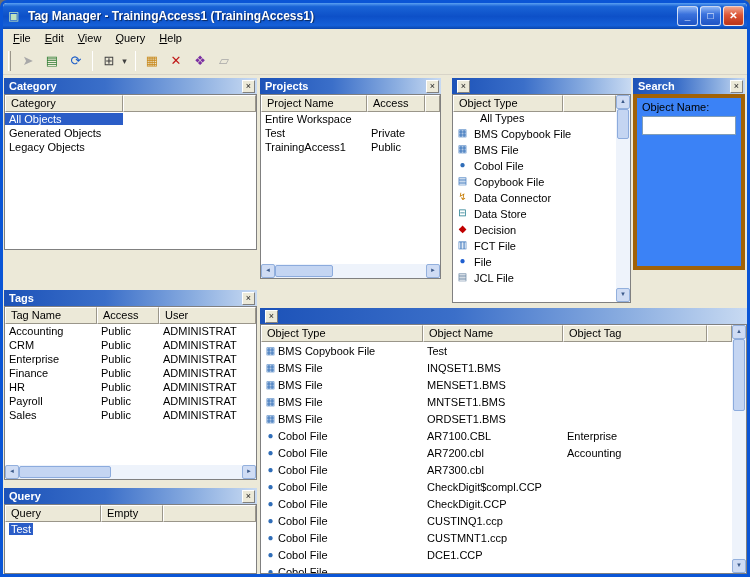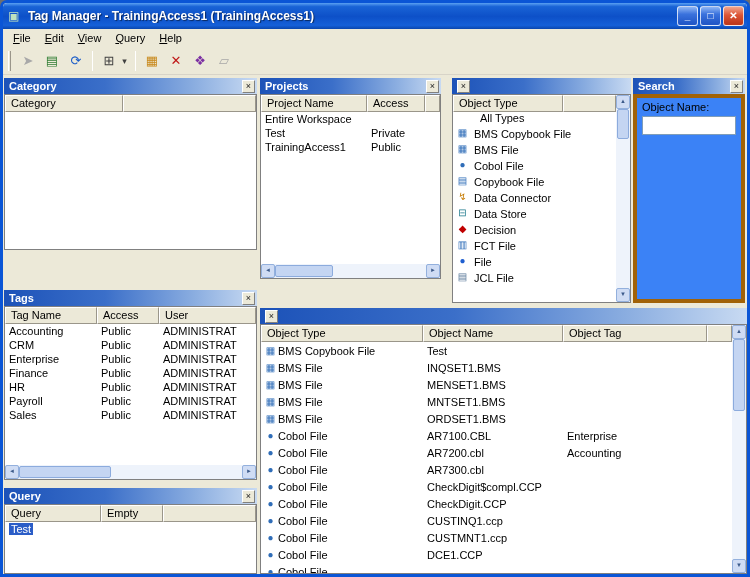--- a/index.html
+++ b/index.html
@@ -36,21 +36,21 @@
 .selected{background:#2b5dc7;color:#fff;}
 .qlabel{display:inline-block;padding:0 2px;}
 .ot-row{display:flex;align-items:flex-start;height:16px;}
 .icon{display:inline-block;width:15px;flex:none;text-align:center;font-size:10px;line-height:1;}
 .ol-row{height:17px;}
 .typecell{display:flex;align-items:center;padding-left:2px;}
 .mr14{margin-right:14px;}
 .p-category{left:1px;top:75px;width:253px;height:172px;}
 .p-projects{left:257px;top:75px;width:181px;height:201px;}
 .p-objtypes{left:449px;top:75px;width:179px;height:225px;}
-.p-search{left:630px;top:75px;width:112px;height:225px;border-radius:6px;}
+.p-search{left:630px;top:75px;width:112px;height:192px;border-radius:6px;}
 .p-tags{left:1px;top:287px;width:253px;height:190px;}
 .p-query{left:1px;top:485px;width:253px;height:86px;}
 .p-objlist{left:257px;top:305px;width:487px;height:266px;}
 .search-body{background:#3b82f6;border:4px solid #a16207;}
 .search-label{padding:3px 5px;}
 .search-input{display:block;width:calc(100% - 10px);height:19px;margin:0 5px;border:1px solid #7f9db9;font:inherit;padding:1px 3px;background:#fff;}
 .hscroll{position:absolute;left:0;right:0;bottom:0;height:14px;display:flex;background:#eef3fb;}
 .vscroll{position:absolute;top:0;bottom:0;right:0;width:14px;display:flex;flex-direction:column;background:#eef3fb;}
 .sb-btn{width:14px;height:14px;flex:none;background:#cfdcf4;border:1px solid #93b0dd;border-radius:2px;color:#3c5a8a;font-size:6px;line-height:11px;text-align:center;}
 .sb-track{position:relative;flex:1;}
@@ -108,20 +108,34 @@
   <div class="panel p-category">
     <div class="panel-header">
       <span class="panel-title">Category</span>
       <span class="panel-close">×</span>
     </div>
     <div class="panel-body">
       <div class="colhdr">
         <span class="hcell w118">Category</span>
         <span class="hcell hfill"></span>
       </div>
+      <div>
+
+          <div class="lv-row">
+            <span class="cell w118 selected">All Objects</span>
+          </div>
+
+          <div class="lv-row">
+            <span class="cell w118">Generated Objects</span>
+          </div>
+
+          <div class="lv-row">
+            <span class="cell w118">Legacy Objects</span>
+          </div>
+        </div>
     </div>
   </div>
 
   <div class="panel p-projects">
     <div class="panel-header">
       <span class="panel-title">Projects</span>
       <span class="panel-close">×</span>
     </div>
     <div class="panel-body">
       <div class="colhdr">

